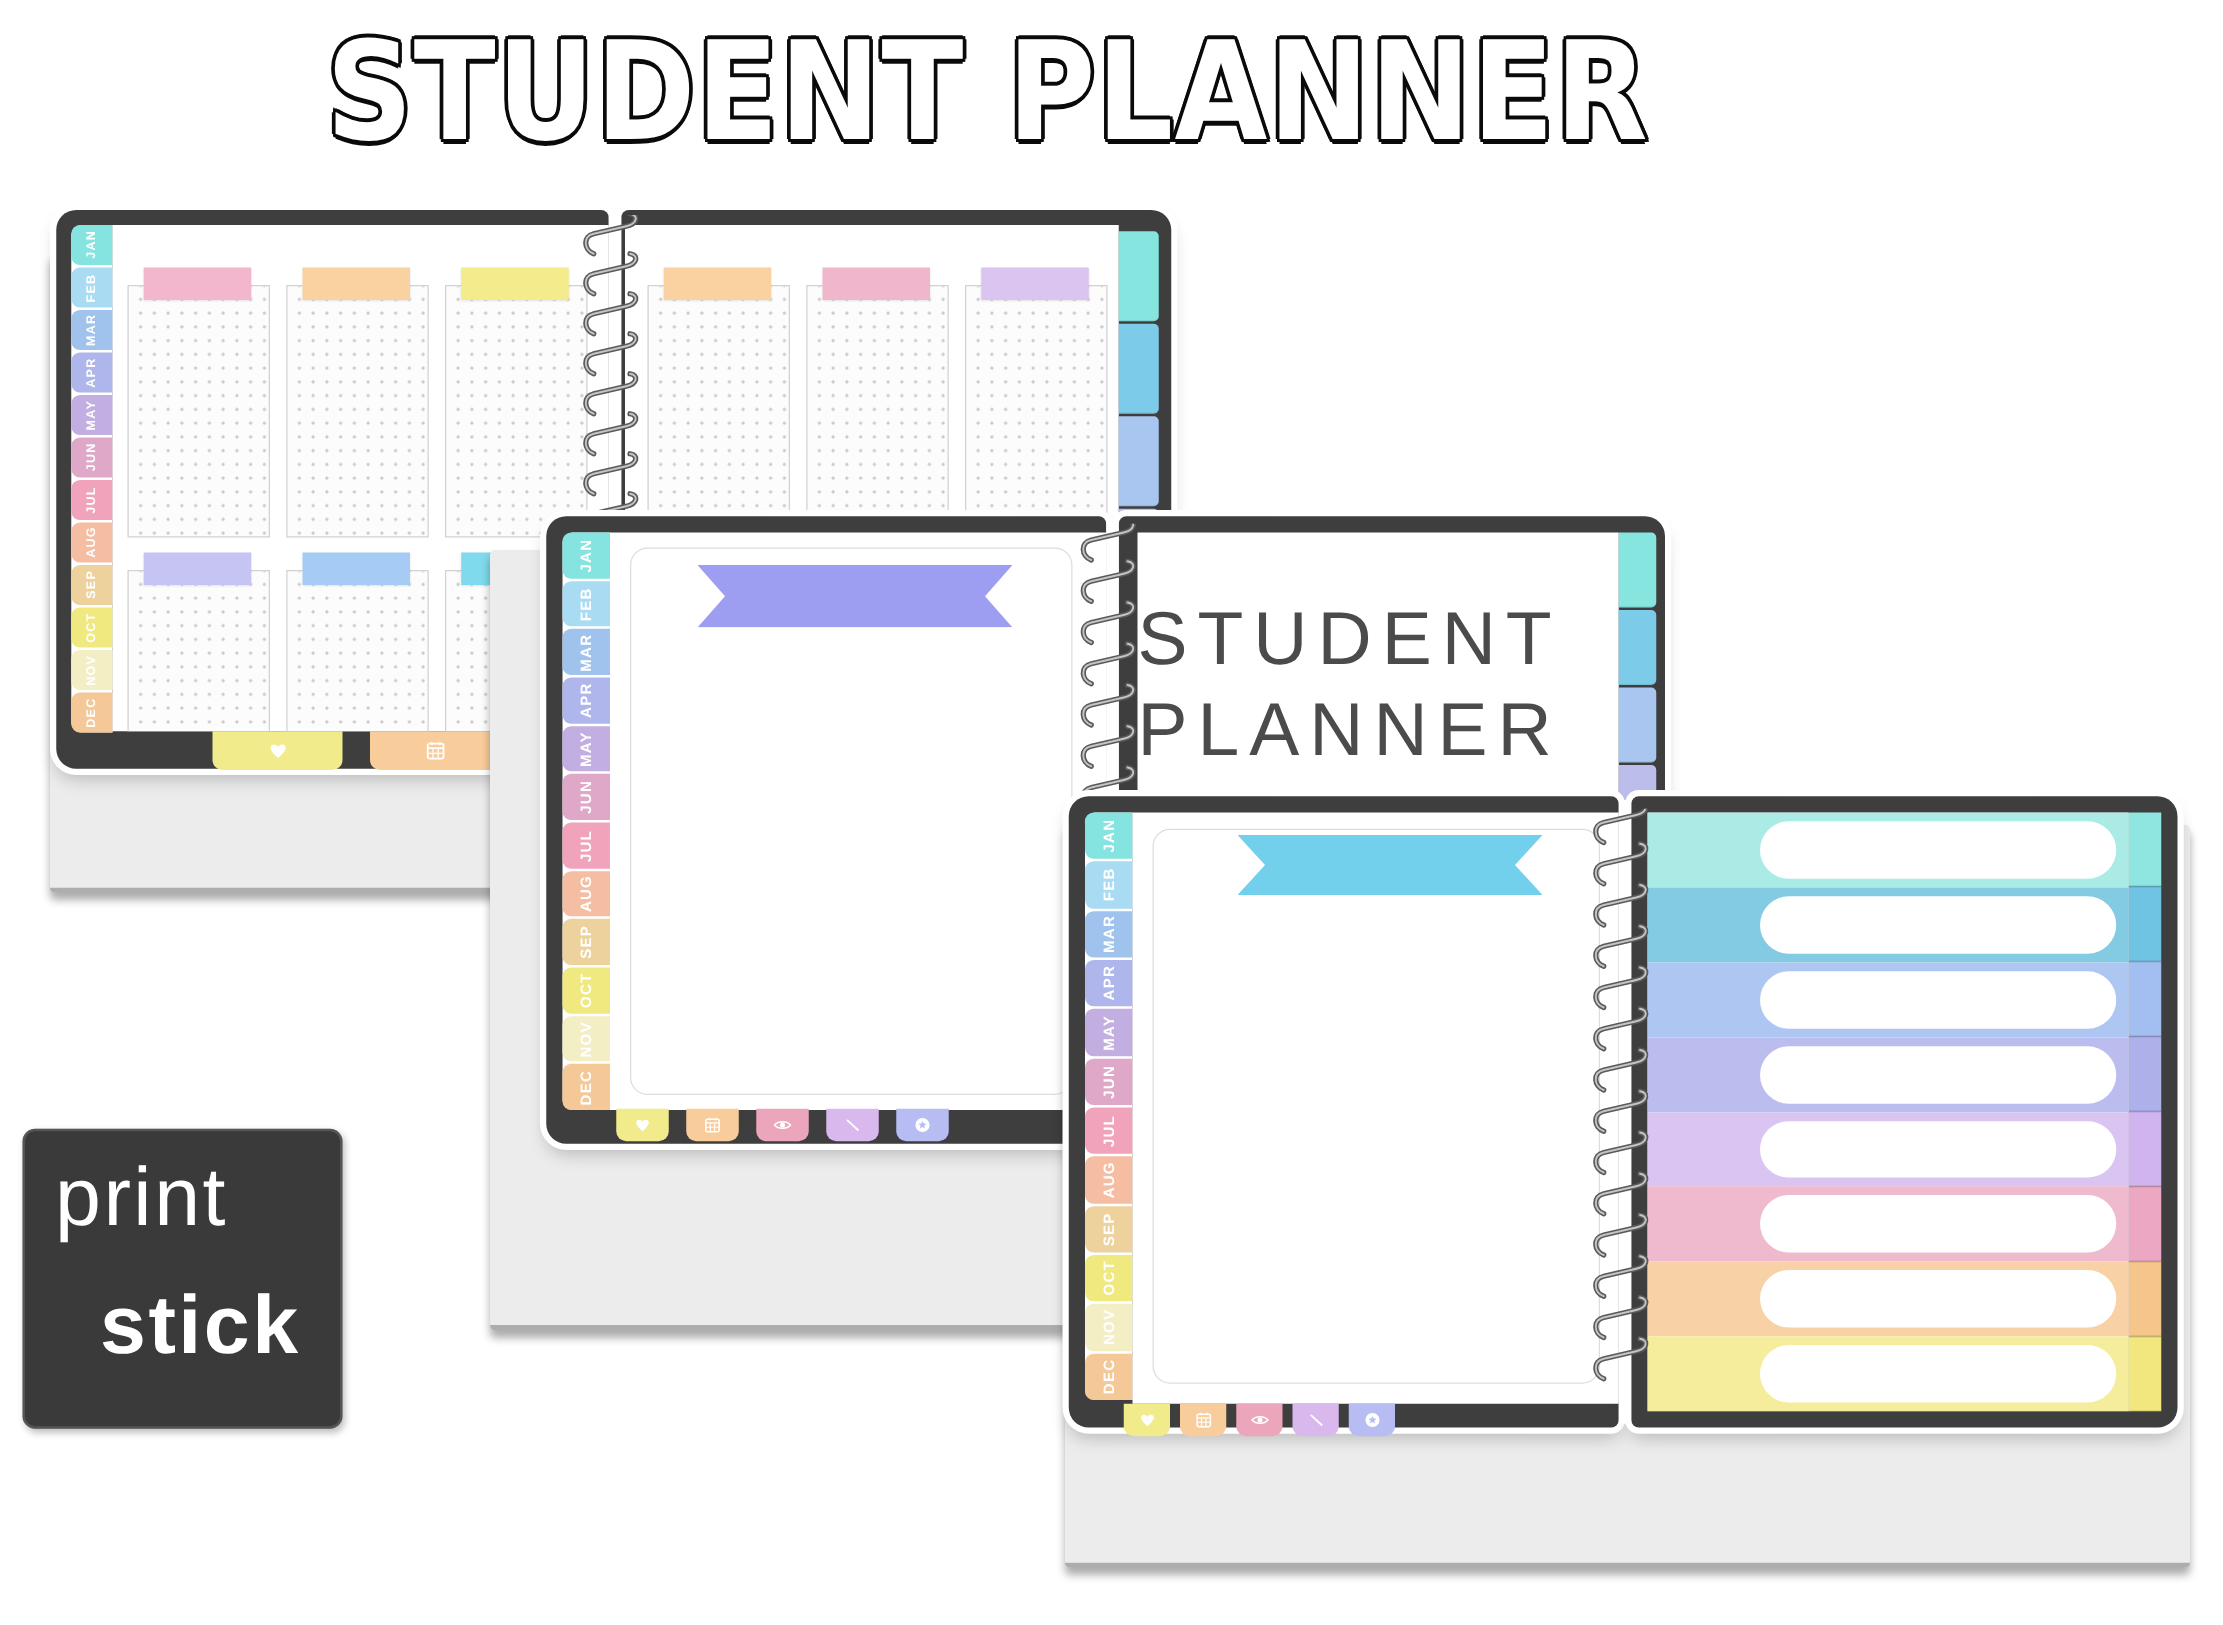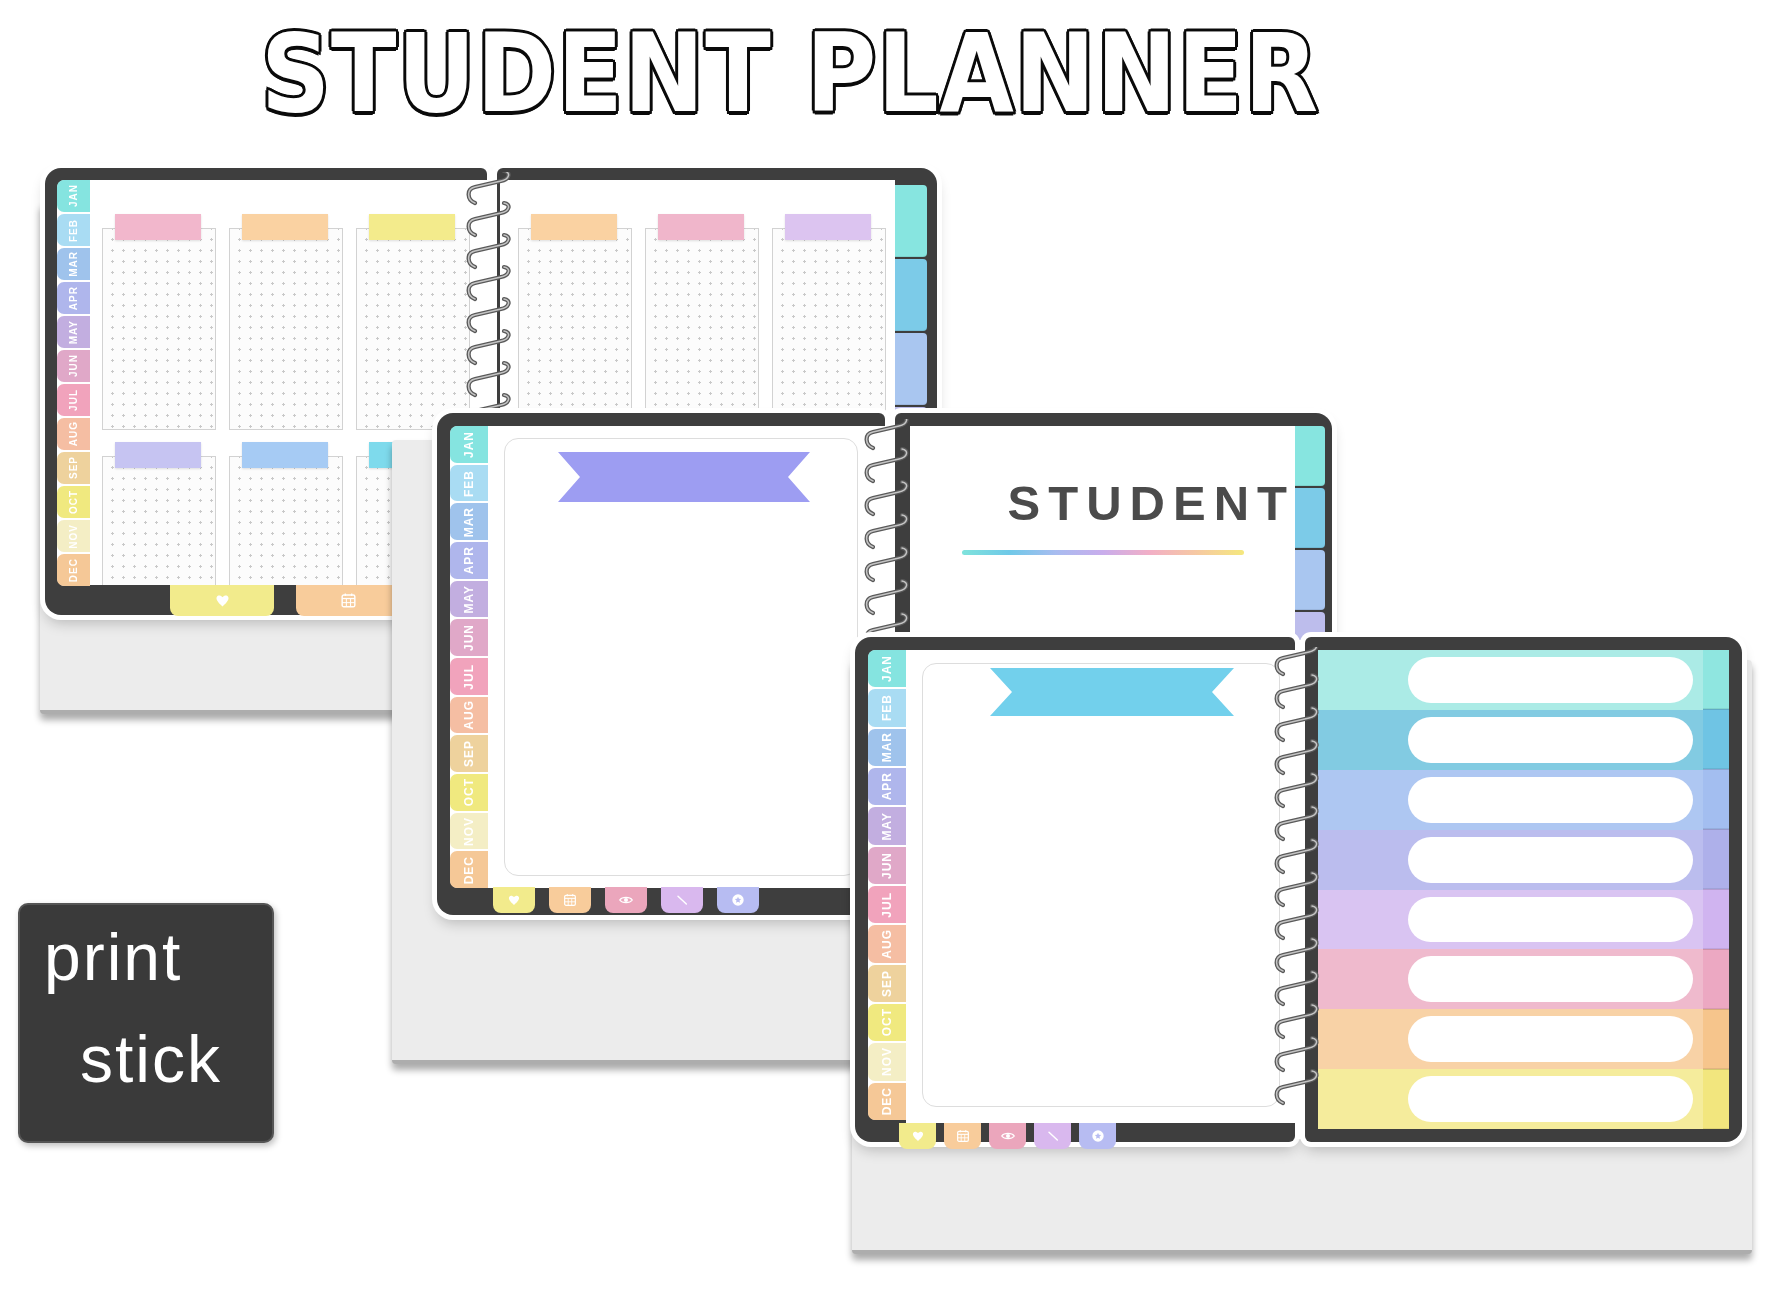--- a/index.html
+++ b/index.html
@@ -51,33 +51,33 @@
   .dotbox{position:absolute;background-color:#FCFCFC;border:1px solid #D2D2D2;
     background-image:radial-gradient(circle,#C9C9C9 1.1px,transparent 1.4px);
     background-size:11px 11px;background-position:4px 5px;}
   .boxhead{position:absolute;height:26px;box-shadow:0 1px 2px rgba(0,0,0,.12);}
 
   
   .banner{position:absolute;
     clip-path:polygon(0 0,100% 0,calc(100% - 22px) 50%,100% 100%,0 100%,22px 50%);}
 
   
-  .cover-line{color:#4B4B4B;font-size:49px;letter-spacing:8px;text-align:right;
-      font-weight:700;line-height:1.22;}
+  .cover-line{color:#4B4B4B;font-size:60px;letter-spacing:8px;text-align:left;
+      font-weight:400;line-height:1.22;}
   .rainbow-underline{height:5px;border-radius:3px;margin:16px auto 0 auto;}
 
   
   .rrow{position:relative;}
   .lozenge{position:absolute;left:90px;right:10px;top:7px;bottom:7px;background:#fff;border-radius:24px;}
 
   
   .logo{left:18px;top:903px;width:256px;height:240px;border-radius:10px;
         box-shadow:inset 0 0 0 2px rgba(255,255,255,.14),2px 3px 6px rgba(0,0,0,.25);}
   .logo .l1{position:absolute;left:26px;top:16px;color:#fff;font-weight:400;font-size:66px;letter-spacing:2px;}
-  .logo .l2{position:absolute;left:62px;top:118px;color:#fff;font-weight:400;font-size:66px;letter-spacing:2px;}
+  .logo .l2{position:absolute;left:62px;top:118px;color:#fff;font-weight:700;font-size:66px;letter-spacing:2px;}
 </style>
 </head>
 <body>
 
 <div class="abs main-title">STUDENT PLANNER</div>
 
 <div class="abs" style="left:40px;top:168px;width:900px;height:544px;z-index:1;">
   <div class="abs desk" style="left: 0px; top: 34px; width: 895px; height: 508px; background: rgb(236, 236, 236);"></div>
   <div class="abs board bl" style="left: 5px; top: 0px; width: 442px; height: 447px; background: rgb(62, 62, 62);"></div>
   <div class="abs board br" style="left: 457px; top: 0px; width: 440px; height: 447px; background: rgb(62, 62, 62);"></div>
@@ -295,20 +295,21 @@
     </div>
 
   <div class="abs page" style="left:96px;top:13px;width:397px;height:462px;">
     <div class="inner-border" style="left:16px;top:12px;width:352px;height:436px;"></div>
     <div class="banner" style="left: 70px; top: 26px; width: 252px; height: 50px; background: rgb(157, 157, 242);"></div>
   </div>
 
   <div class="abs page" style="left:518px;top:13px;width:385px;height:462px;">
     <div style="padding-top:48px;">
       <div class="cover-line">STUDENT</div>
+      <div class="cover-line">PLANNER</div>
       <div class="rainbow-underline" style="width: 282px; background: linear-gradient(90deg, rgb(127, 227, 220), rgb(111, 201, 232), rgb(168, 188, 240), rgb(201, 173, 236), rgb(242, 175, 198), rgb(246, 201, 162), rgb(245, 232, 126));"></div>
     </div>
   </div>
 
   <div class="abs edge-tabs" style="left:903px;top:13px;width:30px;height:462px;">
       <div class="edge-tab" style="height: 60px; flex: 0 0 auto; background: rgb(135, 229, 224);"></div>
       <div class="edge-tab" style="height: 60px; flex: 0 0 auto; background: rgb(124, 203, 232);"></div>
       <div class="edge-tab" style="height: 60px; flex: 0 0 auto; background: rgb(169, 198, 240);"></div>
       <div class="edge-tab" style="height: 60px; flex: 0 0 auto; background: rgb(189, 189, 236);"></div>
       <div class="edge-tab" style="height: 60px; flex: 0 0 auto; background: rgb(203, 181, 238);"></div>

